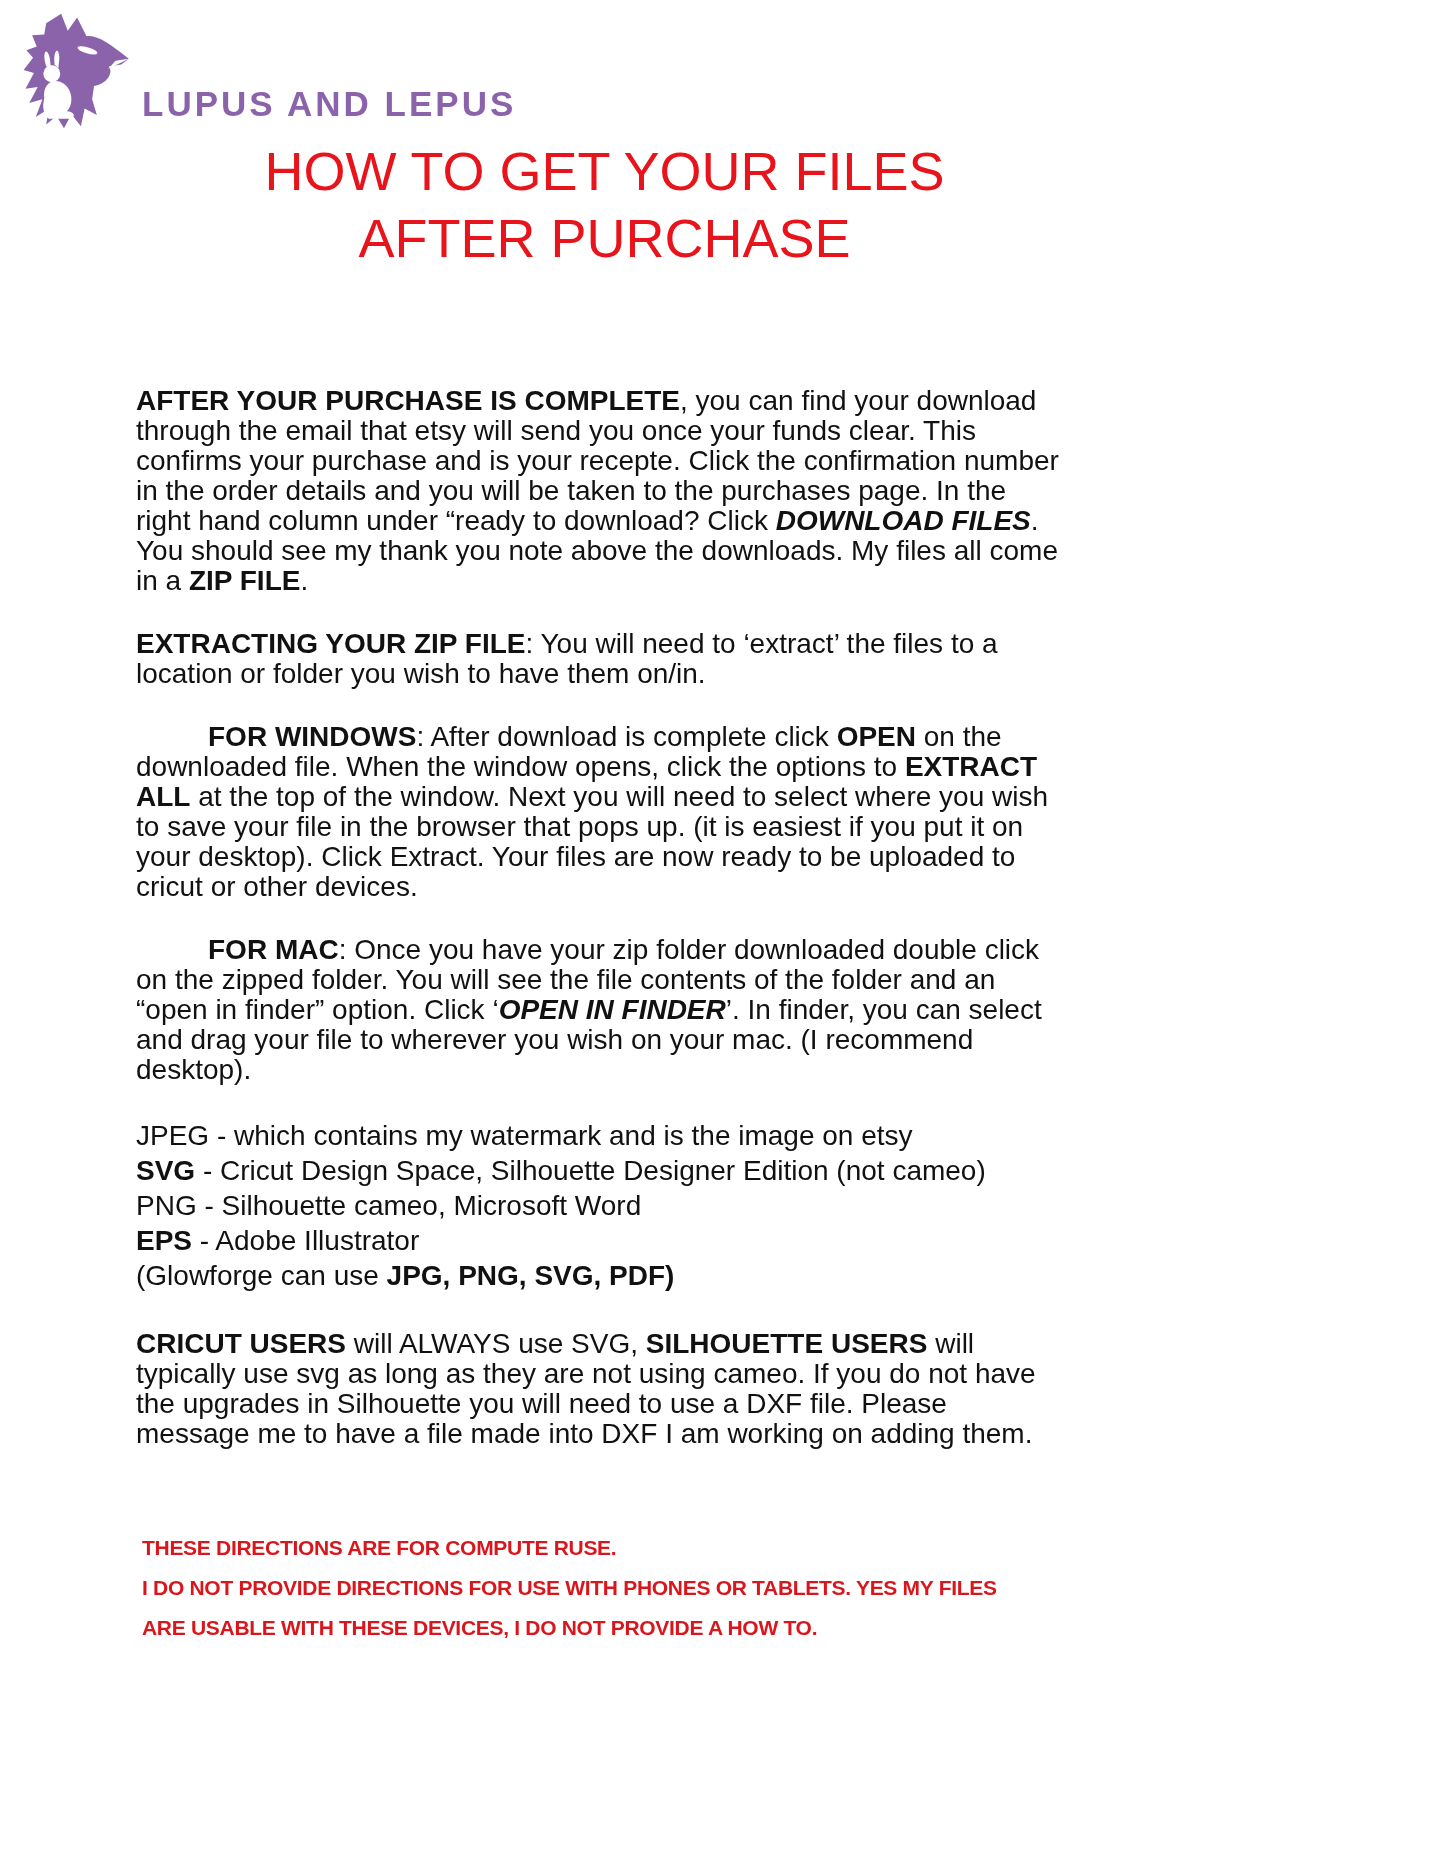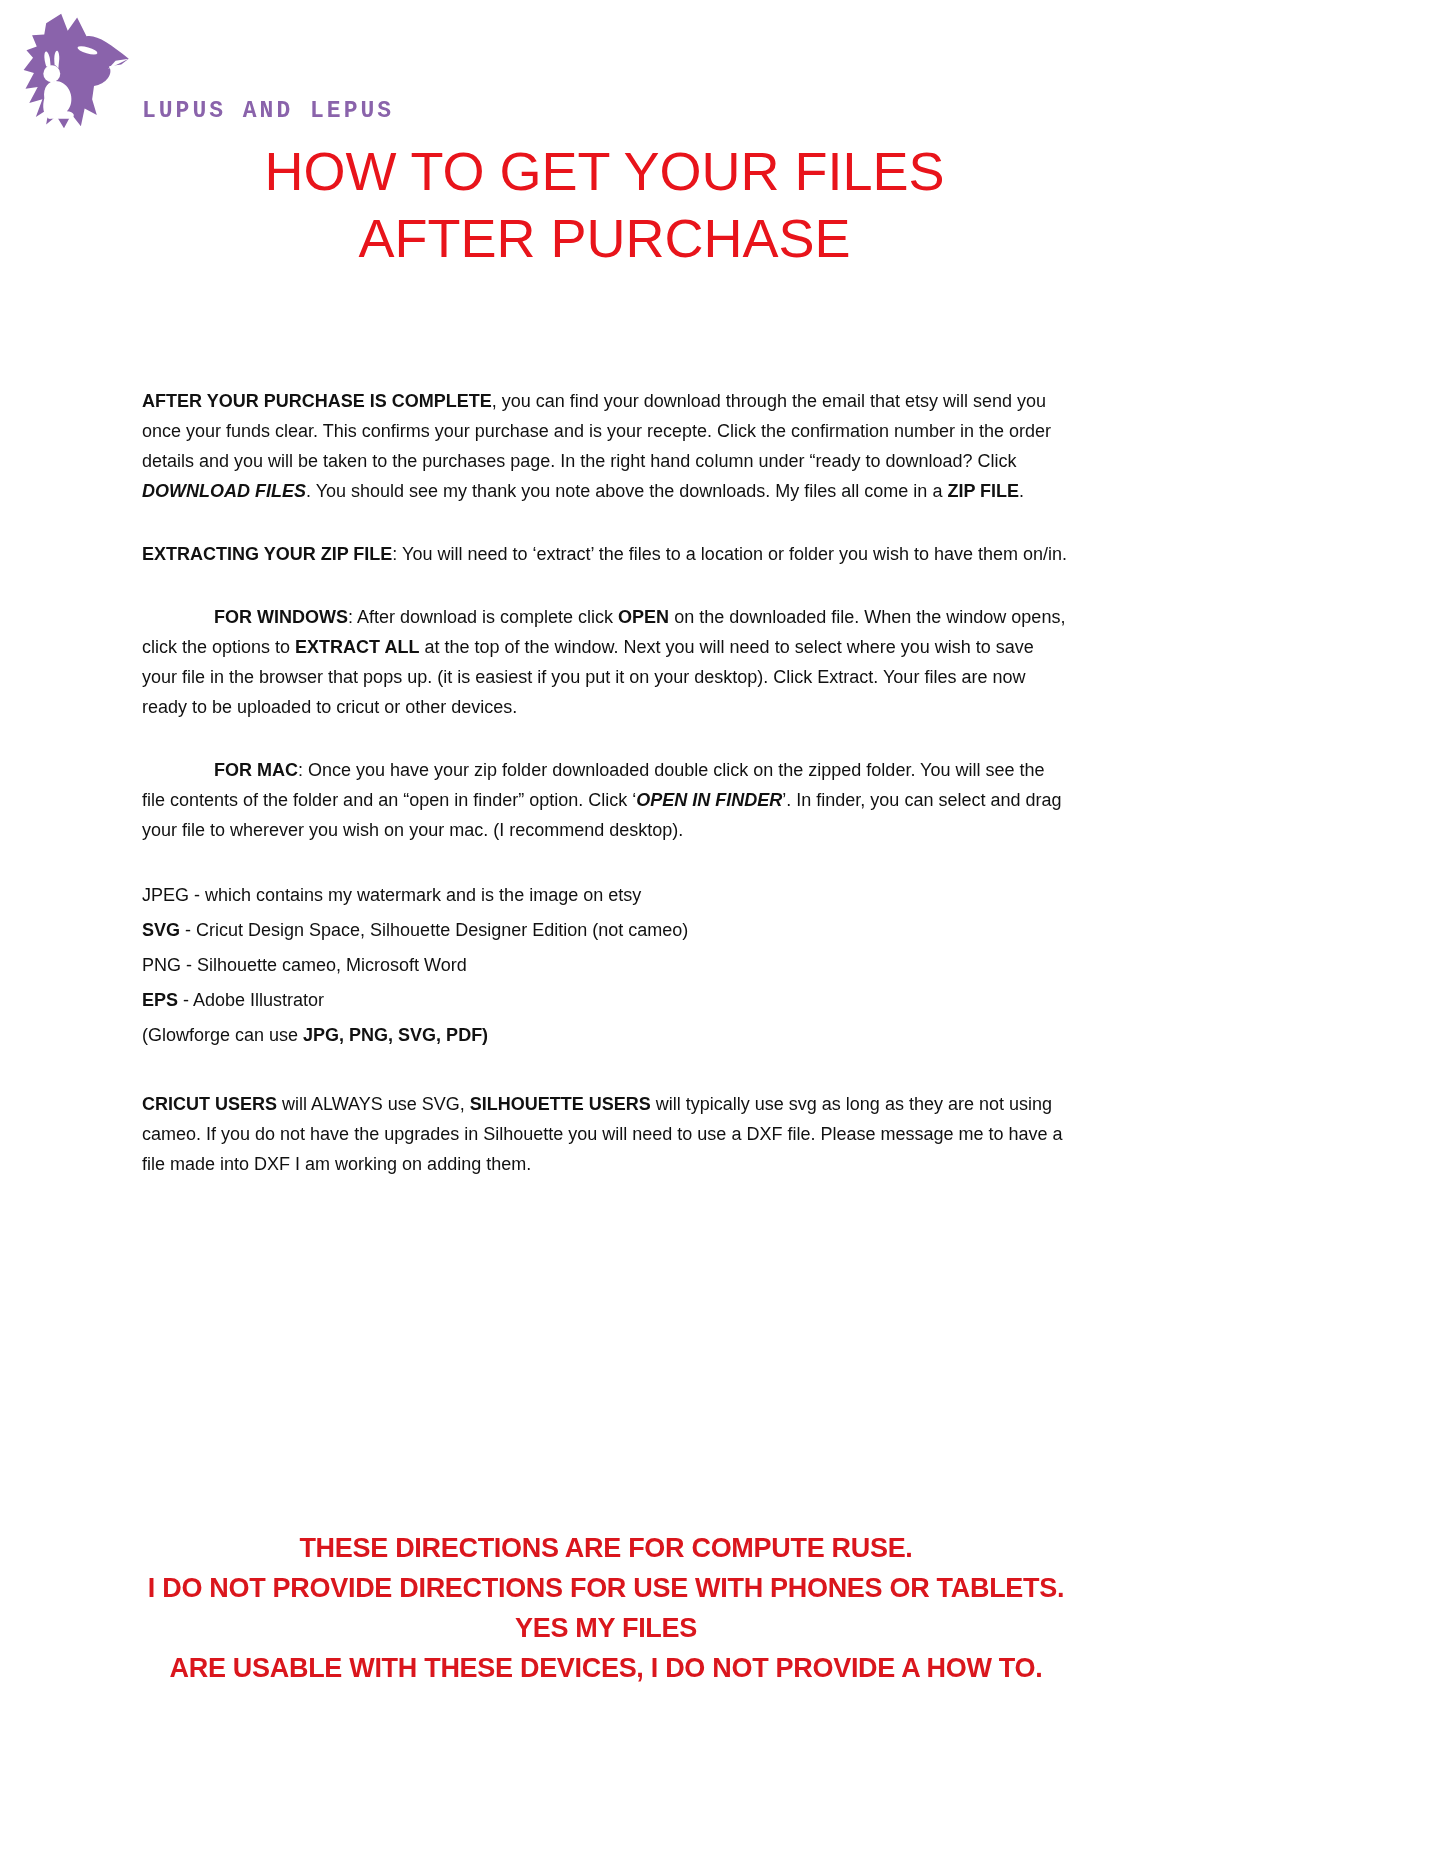--- a/index.html
+++ b/index.html
@@ -23,61 +23,61 @@
     left: 18px;
     display: flex;
     align-items: flex-end;
     gap: 2px;
   }
   .logo-mark {
     width: 122px;
     height: 126px;
   }
   .logo-text {
-    font-size: 23px;
+    font-size: 35px;
     font-weight: 800;
     letter-spacing: 3px;
     padding-bottom: 14px;
-    font-family: Liberation Mono, monospace;
+    font-family: Liberation Sans, sans-serif;
   }
   
   .doc-title {
     position: absolute;
     top: 138px;
     left: 142px;
     width: 925px;
     text-align: center;
     font-size: 54px;
     line-height: 67px;
     font-weight: 400;
     letter-spacing: 0px;
   }
   
   .body-col {
     position: absolute;
     top: 386px;
-    left: 142px;
+    left: 136px;
     width: 928px;
-    font-size: 18px;
+    font-size: 28px;
     line-height: 30px;
     color: #111111;
   }
   .para { margin: 0 0 33px 0; }
   .para.indent { text-indent: 72px; }
   .format-list { margin: 0 0 36px 0; }
   .format-line { line-height: 35px; }
   
   .red-footer {
     position: absolute;
     top: 1528px;
     left: 142px;
     width: 928px;
-    text-align: center;
+    text-align: left;
     font-weight: 700;
-    font-size: 27px;
+    font-size: 21px;
     line-height: 40px;
     letter-spacing: -0.3px;
   }
 </style>
 </head>
 <body>
 
 <div class="page">
 
   <div class="logo">

